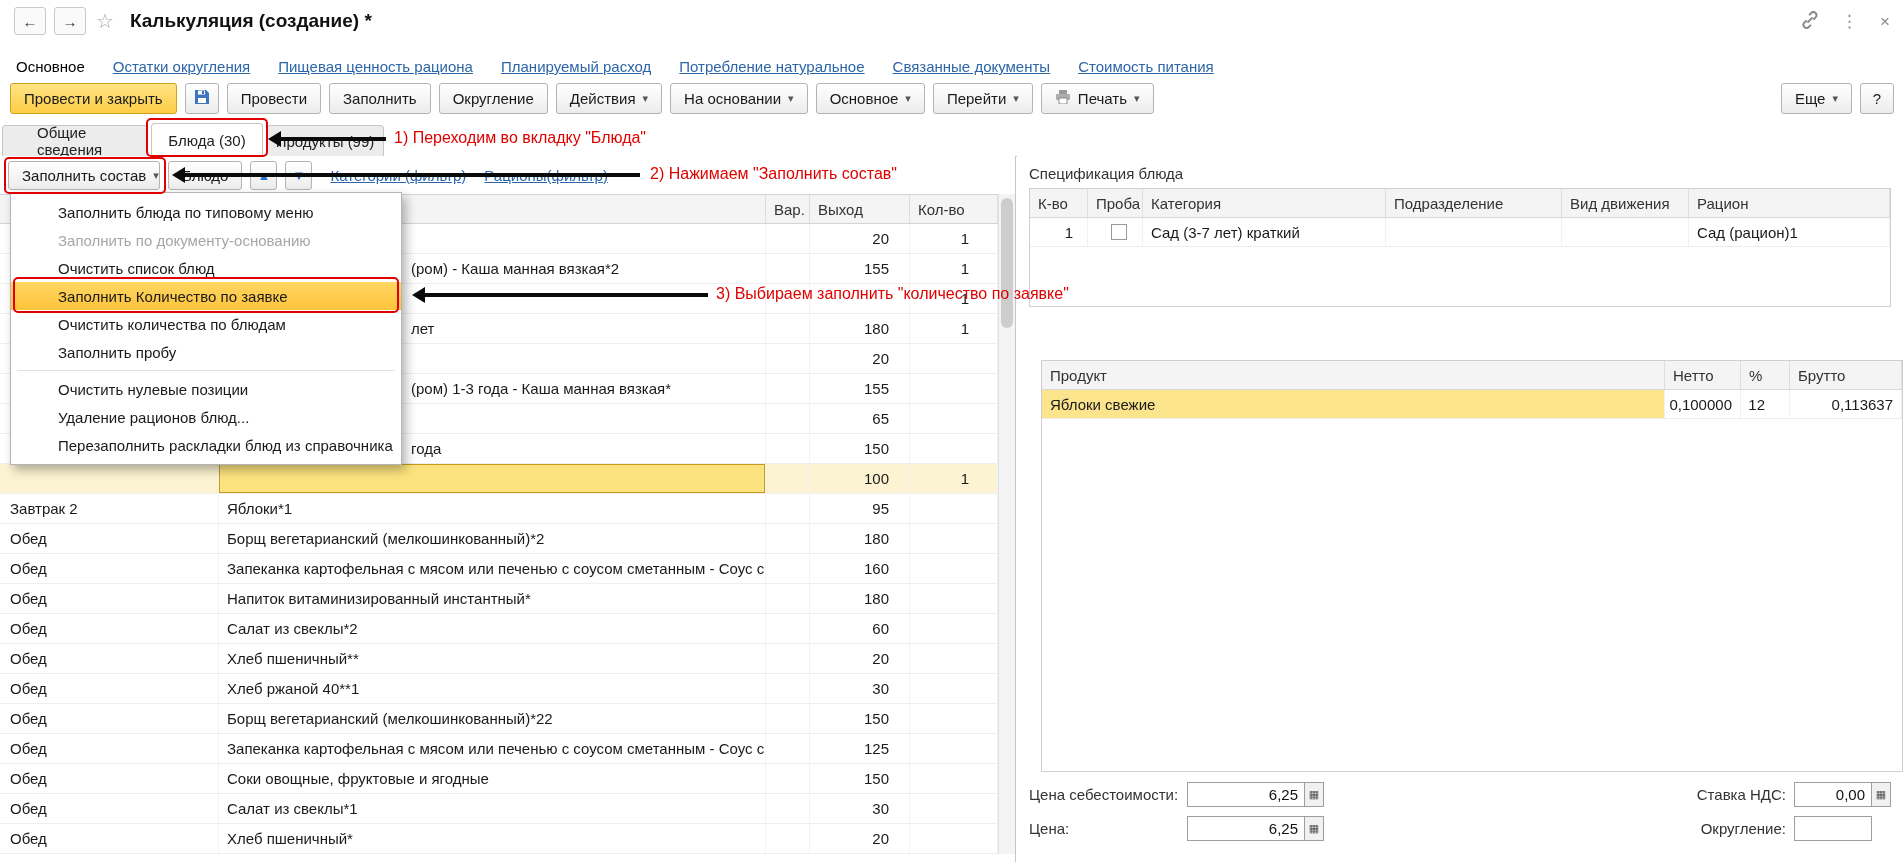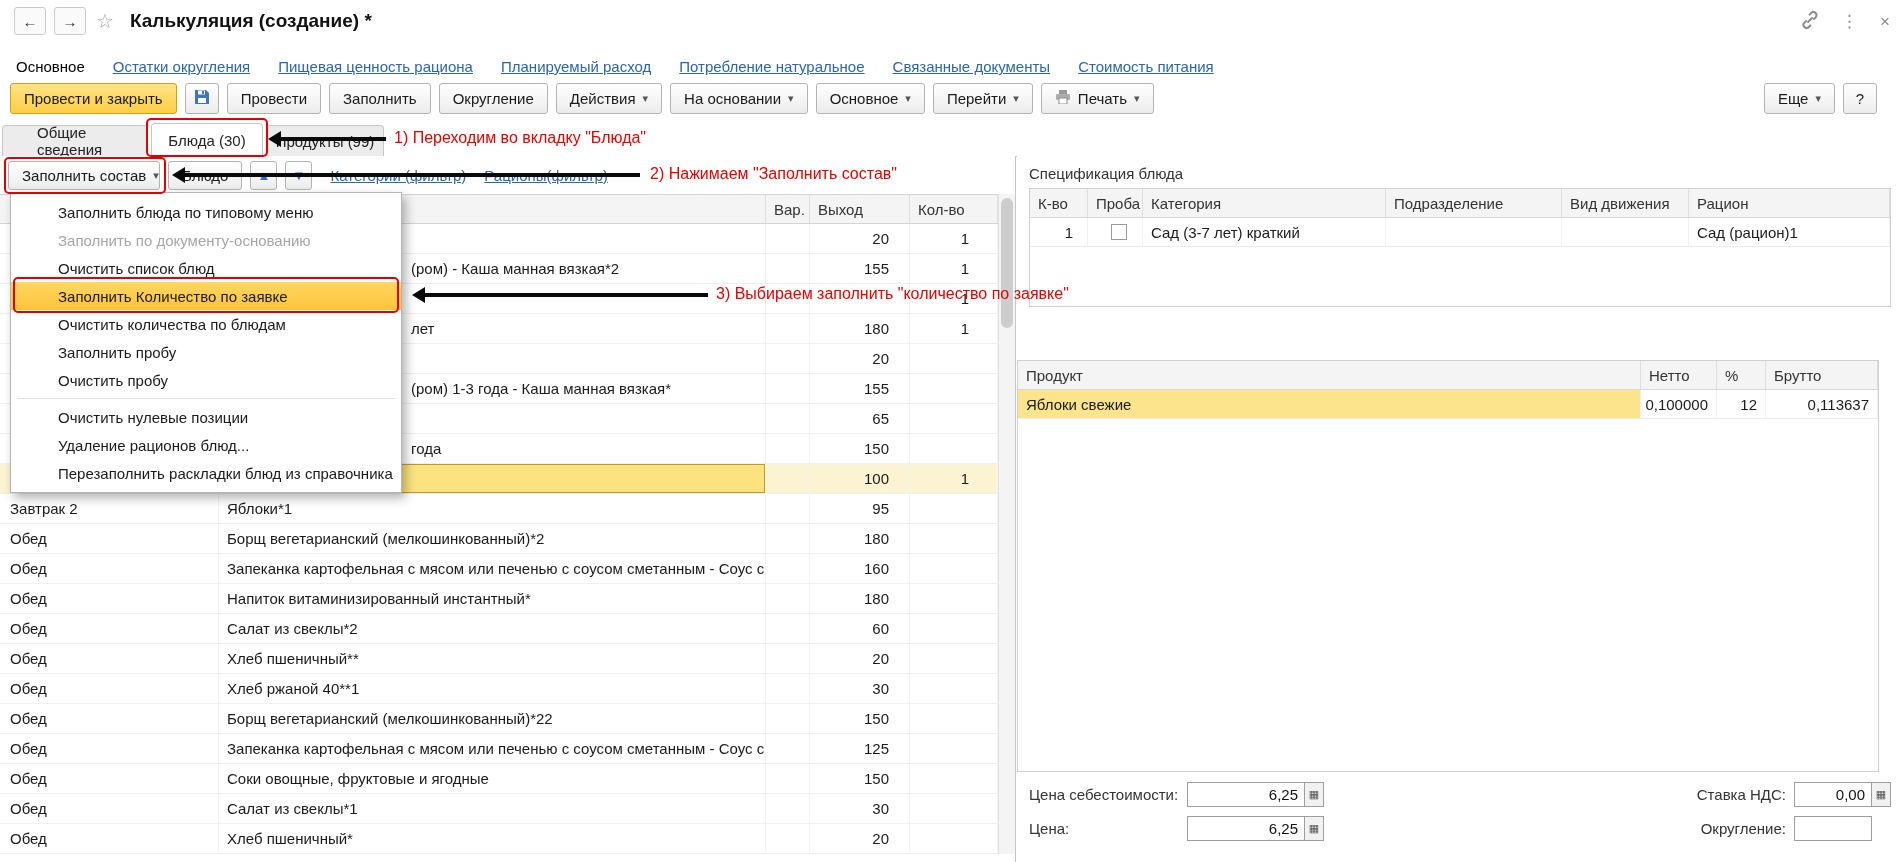--- a/index.html
+++ b/index.html
@@ -13,21 +13,21 @@
   .doc-title{font-size:19px;font-weight:bold;color:#111;margin-left:6px;}
   .title-right{margin-left:auto;display:flex;align-items:center;gap:22px;color:#8a8a8a;}
   .title-right .glyph{font-size:17px;cursor:pointer;line-height:1;}
 
   
   .navrow{position:absolute;top:42px;left:0;right:0;height:33px;display:flex;align-items:flex-end;padding:0 16px;gap:28px;}
   .nav-active{color:#000;cursor:pointer;white-space:nowrap;}
   .nav-link{color:#2d66a8;text-decoration:underline;cursor:pointer;white-space:nowrap;}
 
   
-  .toolbar{position:absolute;top:75px;left:0;right:17px;height:46px;display:flex;align-items:center;padding:0 10px;gap:8px;}
+  .toolbar{position:absolute;top:75px;left:0;right:0;height:46px;display:flex;align-items:center;padding:0 10px;gap:8px;}
   .btn{height:31px;padding:0 13px;border:1px solid #b3b3b3;border-radius:3px;background:linear-gradient(#ffffff,#ececec);font-family:inherit;font-size:15px;color:#1a1a1a;display:inline-flex;align-items:center;gap:7px;cursor:pointer;white-space:nowrap;}
   .btn .caret{font-size:11px;color:#555;}
   .btn-primary{background:linear-gradient(#ffe385,#fece45);border-color:#cfa21b;}
   .icon-only{padding:0 8px;}
   .toolbar-right{margin-left:auto;display:flex;gap:8px;}
   .help-btn{width:34px;justify-content:center;padding:0;}
 
   
   .tabs{position:absolute;top:121px;left:0;right:0;height:35px;display:flex;align-items:flex-end;border-bottom:1px solid #c6c6c6;padding-left:2px;}
   .tab{height:31px;display:flex;align-items:center;justify-content:center;border:1px solid #c6c6c6;border-bottom:none;border-radius:4px 4px 0 0;background:#ececec;color:#222;margin-right:3px;cursor:pointer;box-sizing:border-box;}
@@ -65,36 +65,36 @@
   .menu-item{height:28px;display:flex;align-items:center;padding-left:47px;cursor:pointer;position:relative;}
   .menu-item.disabled{color:#a6a6a6;cursor:default;}
   .menu-item.hl{background:linear-gradient(#ffd763,#fec33a);}
   .menu-item.sep{margin-top:9px;}
   .menu-item.sep::before{content:"";position:absolute;left:6px;right:6px;top:-5px;border-top:1px solid #e0e0e0;}
 
   
   .right-pane{position:absolute;top:156px;left:1017px;width:887px;height:706px;background:#fff;}
   .spec-title{position:absolute;top:9px;left:12px;color:#333;}
   .spec-t1{position:absolute;top:32px;left:12px;width:862px;height:119px;border:1px solid #cfcfcf;box-sizing:border-box;overflow:hidden;}
-  .spec-t2{position:absolute;top:204px;left:0;width:862px;height:412px;border:1px solid #cfcfcf;box-sizing:border-box;overflow:hidden;}
+  .spec-t2{position:absolute;top:204px;left:24px;width:862px;height:412px;border:1px solid #cfcfcf;box-sizing:border-box;overflow:hidden;}
   .sp-head{display:flex;height:29px;background:#f4f4f4;border-bottom:1px solid #d8d8d8;color:#333;box-sizing:border-box;}
   .sp-head>div{display:flex;align-items:center;padding-left:8px;border-right:1px solid #dedede;box-sizing:border-box;}
   .sp-row{display:flex;height:29px;border-bottom:1px solid #ececec;box-sizing:border-box;}
   .sp-row>div{display:flex;align-items:center;padding-left:8px;border-right:1px solid #f1f1f1;overflow:hidden;white-space:nowrap;box-sizing:border-box;}
   .t1-qty{width:58px;justify-content:flex-end;padding-right:14px;}
   .t1-proba{width:55px;justify-content:center;padding-left:0;}
   .t1-cat{width:243px;}
   .t1-dep{width:176px;}
   .t1-mov{width:127px;}
   .t1-rat{flex:1;}
   .sp-head .t1-qty{justify-content:flex-start;padding-right:0;padding-left:8px;}
   .sp-head .t1-proba{justify-content:flex-start;padding-left:8px;}
   .t2-prod{flex:1;}
   .t2-net{width:76px;justify-content:flex-end;padding-right:8px;}
-  .t2-pct{width:49px;justify-content:flex-end;padding-right:8px;}
+  .t2-pct{width:49px;justify-content:flex-end;padding-right:24px;}
   .t2-gross{width:112px;justify-content:flex-end;padding-right:8px;}
   .sp-head .t2-net,.sp-head .t2-pct,.sp-head .t2-gross{justify-content:flex-start;padding-right:0;padding-left:8px;}
   .t2-prod.hl{background:#fbe48c;}
   .checkbox{width:14px;height:14px;border:1px solid #9a9a9a;background:#fff;display:inline-block;cursor:pointer;}
 
   .fgroup{position:absolute;display:flex;align-items:center;}
   .flabel{color:#333;white-space:nowrap;}
   .finput{height:25px;border:1px solid #9e9e9e;padding:0 6px;font-family:inherit;font-size:15px;text-align:right;box-sizing:border-box;background:#fff;color:#111;}
   .fbtn{width:19px;height:25px;border:1px solid #9e9e9e;border-left:none;background:#f1f1f1;font-size:11px;color:#555;display:flex;align-items:center;justify-content:center;cursor:pointer;box-sizing:border-box;}
   .g-cost{left:12px;top:626px;}
@@ -429,23 +429,20 @@
       </div>
 
       <div class="menu-item">
         <span>Очистить количества по блюдам</span>
       </div>
 
       <div class="menu-item">
         <span>Заполнить пробу</span>
       </div>
 
-      <div class="menu-item">
-        <span>Очистить пробу</span>
-      </div>
 
       <div class="menu-item sep">
         <span>Очистить нулевые позиции</span>
       </div>
 
       <div class="menu-item">
         <span>Удаление рационов блюд...</span>
       </div>
 
       <div class="menu-item">

